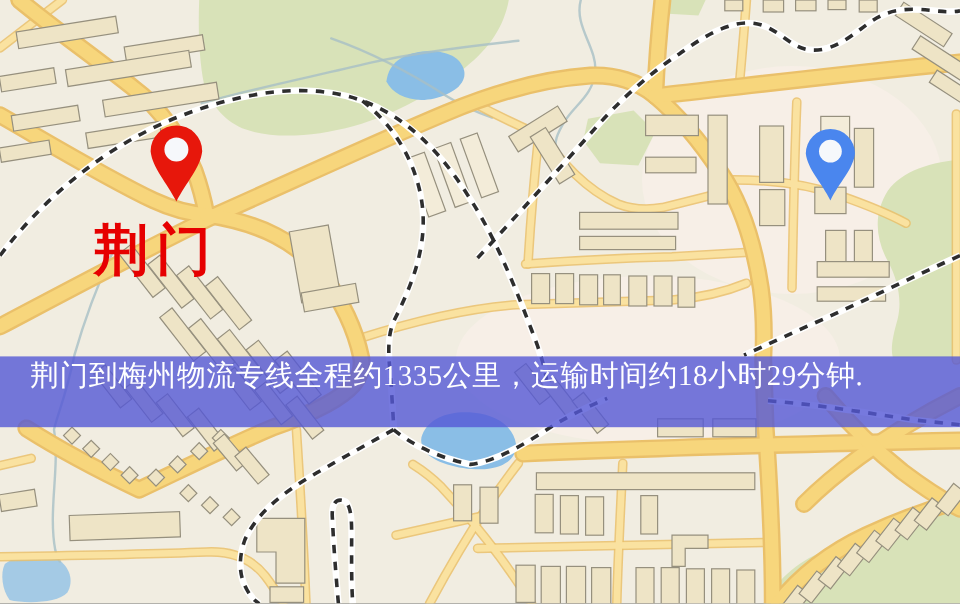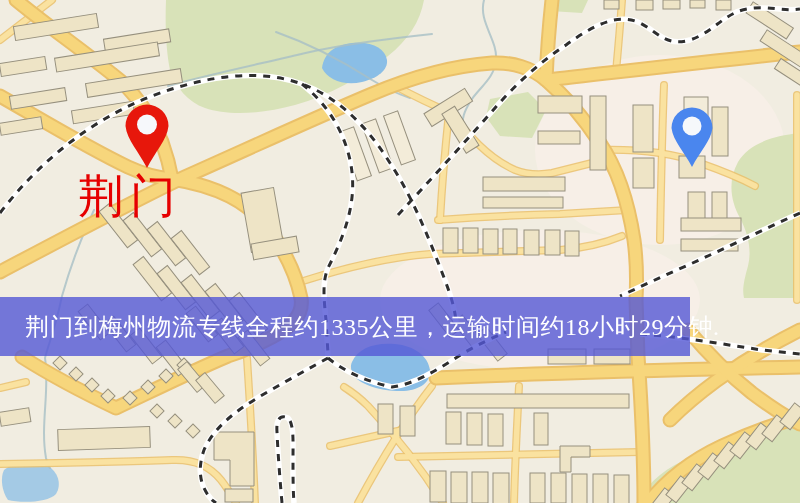--- a/index.html
+++ b/index.html
@@ -27,30 +27,30 @@
   
   .pin{position:absolute;}
   .pin svg{display:block;}
   .pin-origin{left:123px;top:100px;}
   .pin-dest{left:669px;top:103px;}
   .pin-origin path{fill:var(--origin-pin,#e7170b);}
   .pin-dest path{fill:var(--destination-pin,#4a86ee);}
   .pin circle{fill:var(--pin-inner,#f6f8fb);}
   
   .city-label{
-    position:absolute;font-family:"Liberation Serif",serif;font-weight:400;
-    font-size:46px;line-height:1;white-space:nowrap;
+    position:absolute;font-family:"Liberation Serif",serif;font-weight:700;
+    font-size:46px;line-height:1;white-space:nowrap;margin-top:12px;
   }
   .city-label.origin{left:78px;top:174px;letter-spacing:6px;color:var(--origin-label,#e60000);}
   .city-label.dest{left:634px;top:179px;letter-spacing:12px;color:var(--destination-label,#2021cb);}
   
   .banner{
-    position:absolute;left:0;top:297px;width:690px;height:59px;
+    position:absolute;left:0;top:297px;width:800px;height:59px;
     background:var(--banner-bg,rgba(84,88,214,0.8));
-    display:flex;align-items:center;
+    display:flex;
   }
   .banner span{
     margin-left:25px;font-family:"Liberation Serif",serif;
     font-size:24px;color:var(--banner-text,#ffffff);
     letter-spacing:.5px;white-space:nowrap;
   }
 </style>
 </head>
 <body>
 

